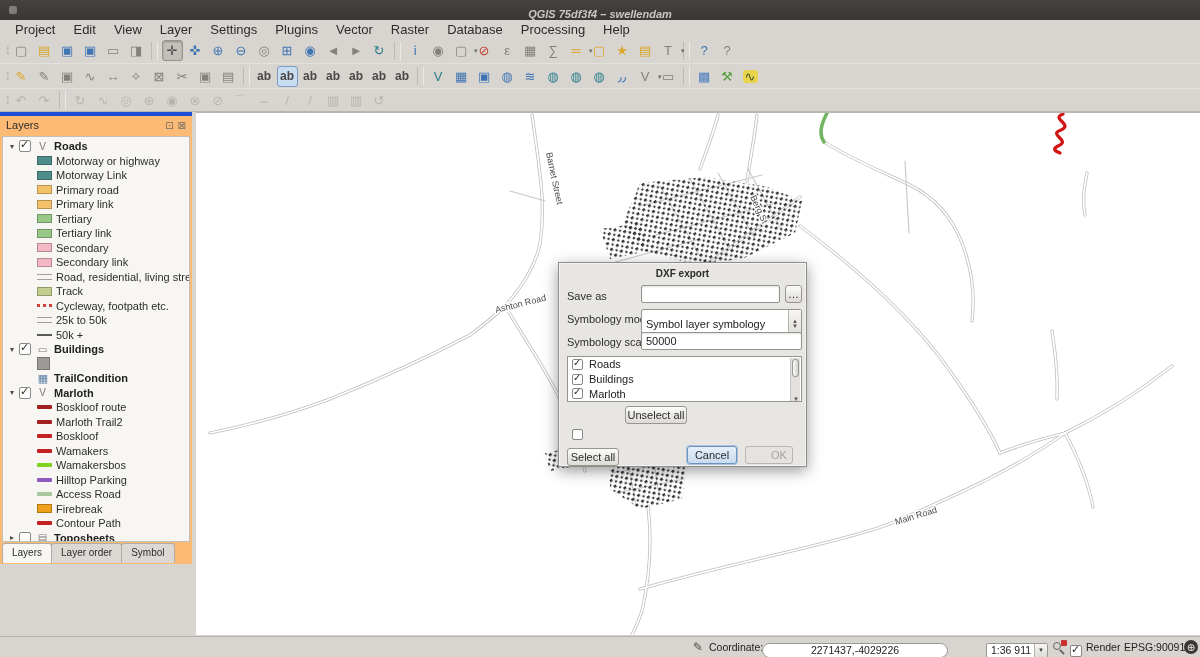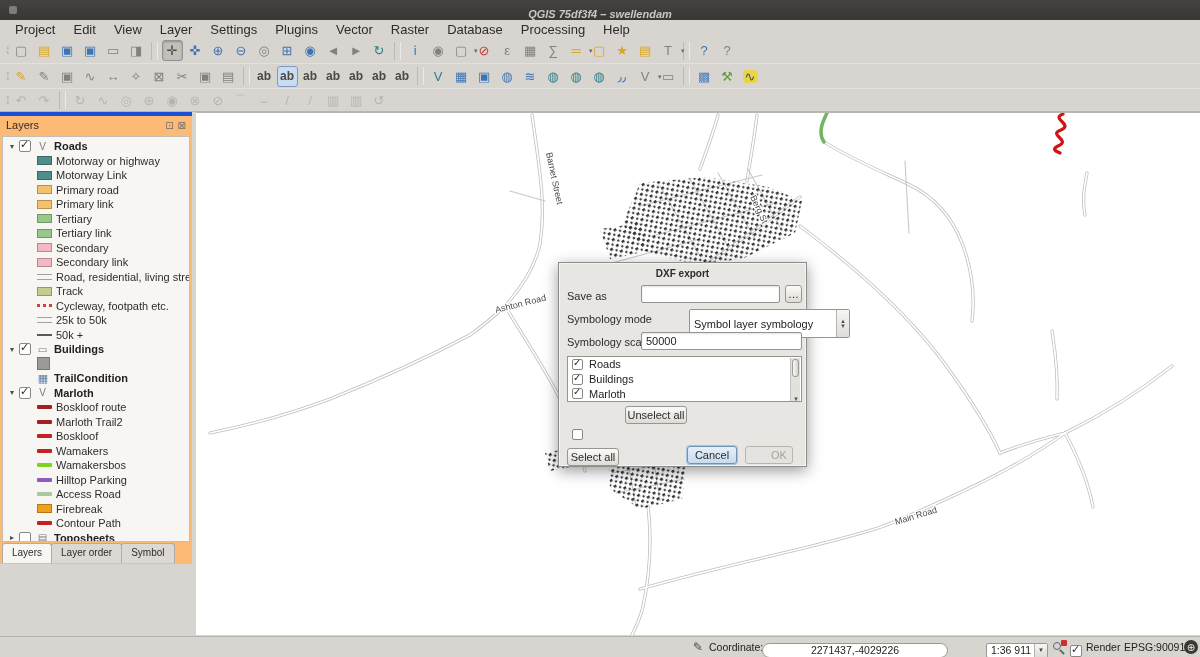--- a/index.html
+++ b/index.html
@@ -646,21 +646,21 @@
 </div>
 
 <div class="dialog">
   <div class="dlg-title">DXF export</div>
 
   <div class="dlg-label" style="left:8px; top:27px;">Save as</div>
   <div class="dlg-input" style="left:82px; top:22px; width:139px; height:18px;"></div>
   <div class="btn" style="left:226px; top:22px; width:17px; height:18px;">…</div>
 
   <div class="dlg-label" style="left:8px; top:50px;">Symbology mode</div>
-  <div class="dlg-combo" style="left:82px; top:46px; width:161px; height:29px;margin-left:48px;">
+  <div class="dlg-combo" style="left:82px; top:46px; width:161px; height:29px;">
     <span class="combo-text">Symbol layer symbology</span>
     <span class="spin">
       <span>▲</span>
         <span>▼</span>
     </span>
   </div>
 
   <div class="dlg-label" style="left:8px; top:73px;">Symbology scale</div>
   <div class="dlg-input" style="left:82px; top:69px; width:161px; height:18px;">50000</div>
 

